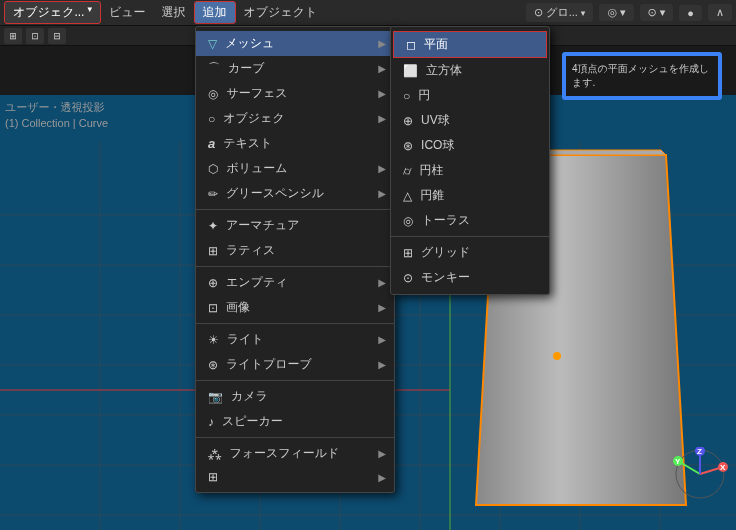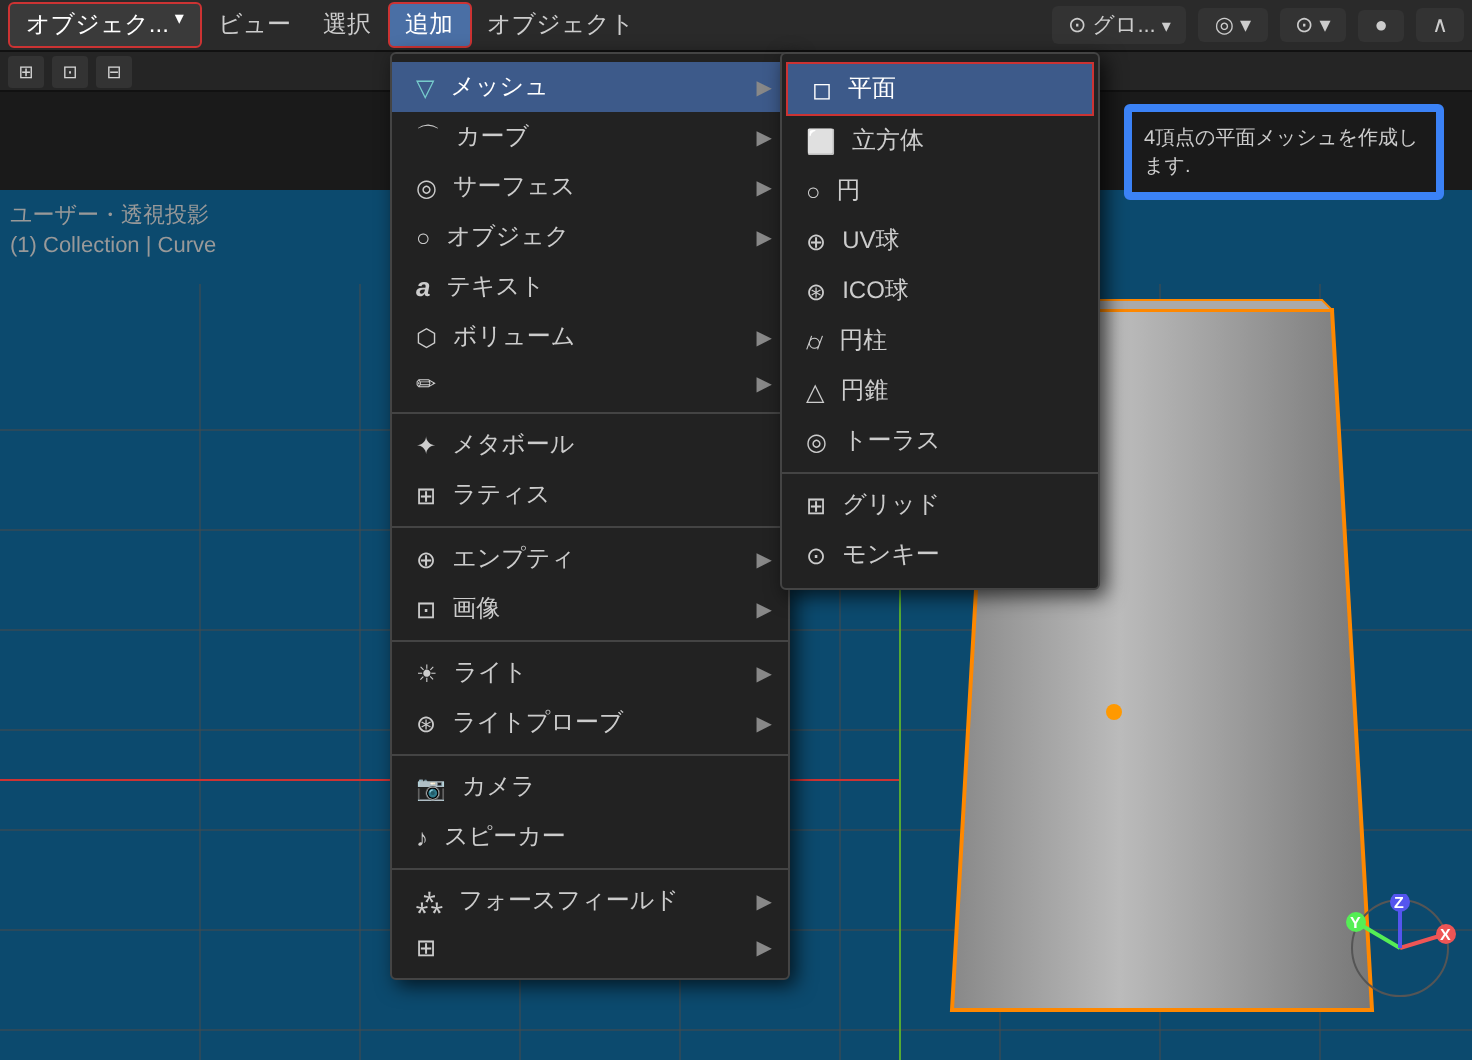--- a/index.html
+++ b/index.html
@@ -343,26 +343,27 @@
     <span style="font-style:italic;font-weight:bold;font-size:13px;">a</span>
     <span>テキスト</span>
   </div>
   <div class="dd-item">
     <span>⬡</span>
     <span>ボリューム</span>
     <span class="arrow">▶</span>
   </div>
   <div class="dd-item">
     <span>✏</span>
+    <span>グリースペンシル</span>
     <span class="arrow">▶</span>
   </div>
   <div class="dd-separator"></div>
   <div class="dd-item">
     <span>✦</span>
-    <span>メタボール</span>
+    <span>アーマチュア</span>
   </div>
   <div class="dd-item">
     <span>⊞</span>
     <span>ラティス</span>
   </div>
   <div class="dd-separator"></div>
   <div class="dd-item">
     <span>⊕</span>
     <span>エンプティ</span>
     <span class="arrow">▶</span>

